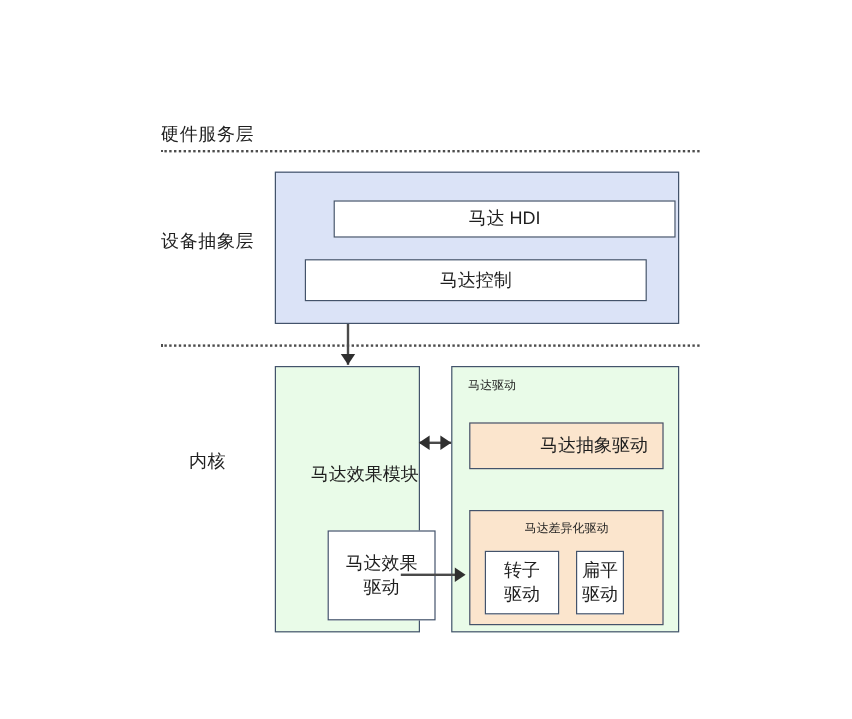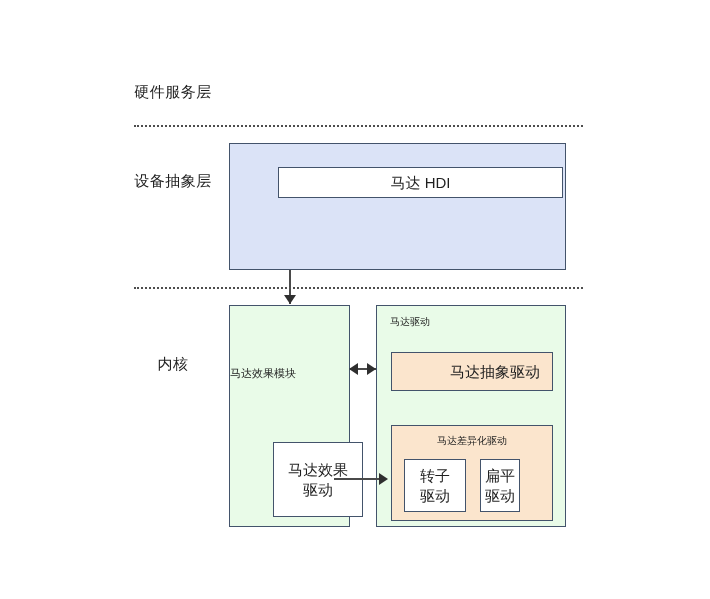--- a/index.html
+++ b/index.html
@@ -14,21 +14,21 @@
     color: #1c1c1c;
     overflow: hidden;
   }
   #canvas {
     position: relative;
     width: 710px;
     height: 599px;
   }
 
   
-  .abs { position: absolute; box-sizing: border-box; }
+  .abs { position: absolute; box-sizing: border-box; margin-top: 20px; }
 
   .layer-label {
     font-size: 15px;
     color: #1f1f1f;
     text-align: center;
     white-space: nowrap;
     letter-spacing: .5px;
   }
 
   .divider {
@@ -108,28 +108,29 @@
 
   <div class="divider" style="left:134px; top:125px; width:449px;"></div>
 
   <div class="divider" style="left:134px; top:287px; width:449px;"></div>
 
 
   <div class="box blue" style="left:229px; top:143px; width:337px; height:127px;">
 
     <div class="box white" style="left:24px; top:23px; width:285px; height:31px;margin-left:24px;">马达 HDI</div>
 
+    <div class="box white" style="left:24px; top:72px; width:285px; height:35px;">马达控制</div>
   </div>
 
   <div class="arrow-line" style="left:289px; top:270px; width:1.6px; height:34px;"></div>
   <div class="arrow-head head-down" style="left:284px; top:295px;"></div>
 
   <div class="box green" style="left:229px; top:305px; width:121px; height:222px;">
 
-    <span class="abs" style="left:0; right:0; top:60px; text-align:left; font-size:11px;">马达效果模块</span>
+    <span class="abs" style="left:0; right:0; top:60px; text-align:right; font-size:15px;">马达效果模块</span>
 
     <div class="box white" style="left:15px; top:136px; width:90px; height:75px;margin-left:28px;">马达效果
 驱动</div>
   </div>
 
   <div class="box green top-label" style="left:376px; top:305px; width:190px; height:222px;">
 
     <span class="grp-title left">马达驱动</span>
 
     <div class="box orange" style="left:14px; top:46px; width:162px; height:39px;padding-left:46px;">马达抽象驱动</div>

